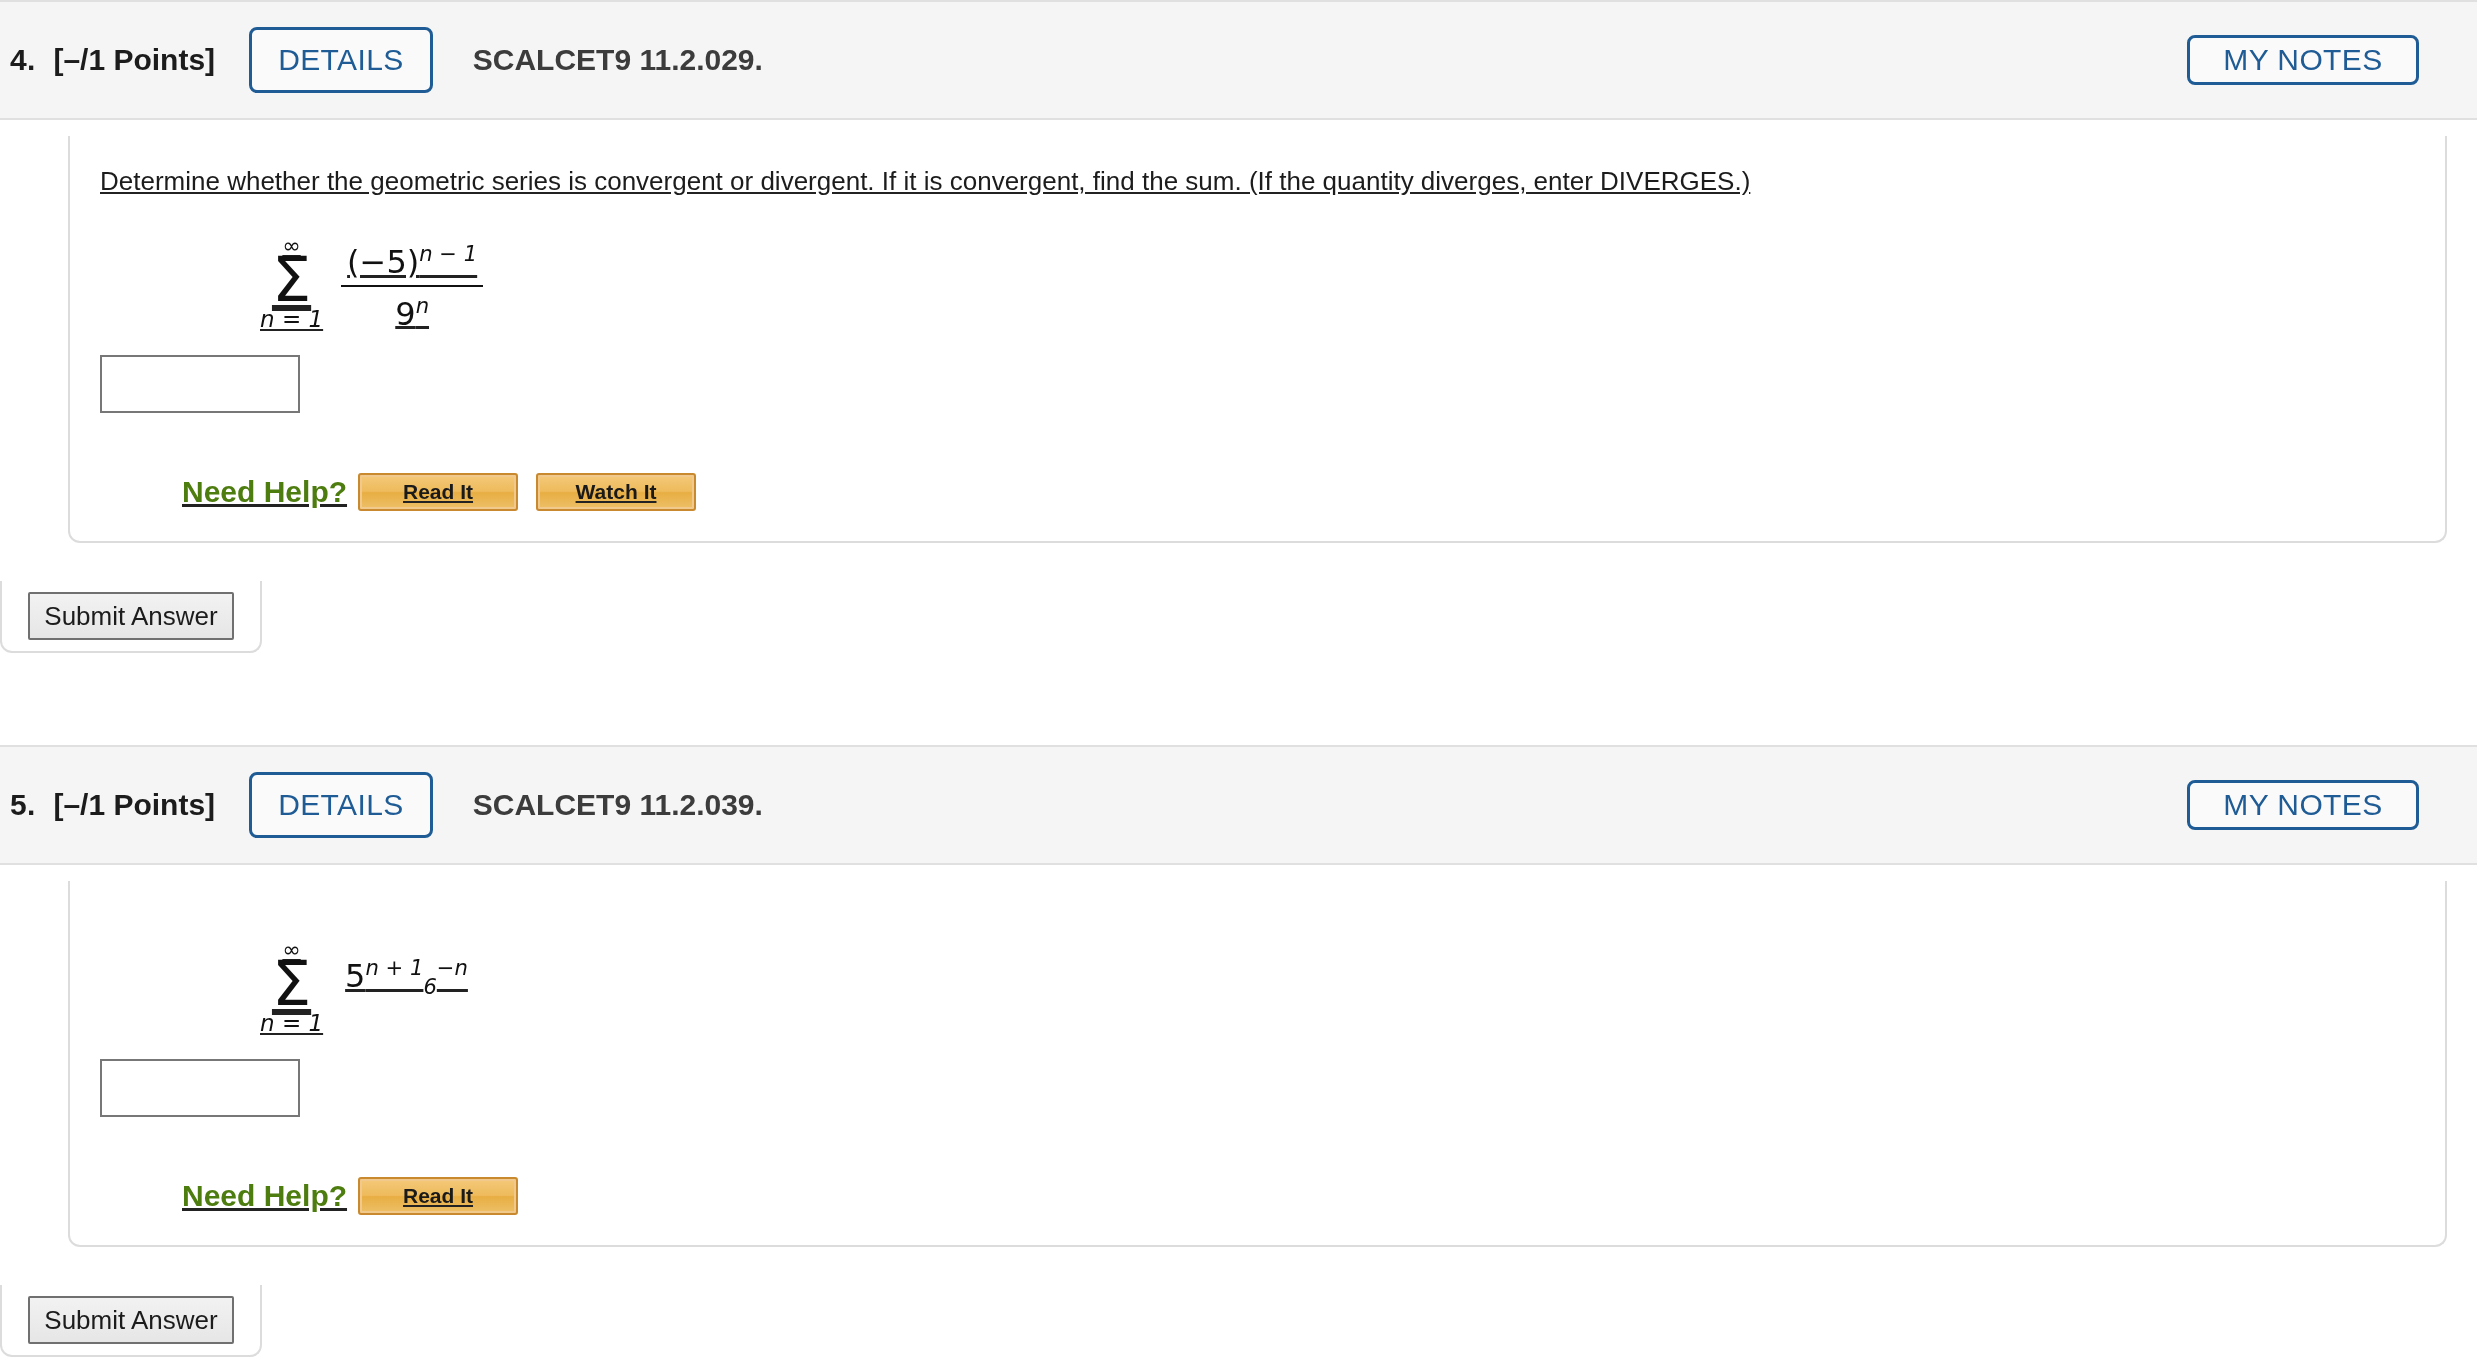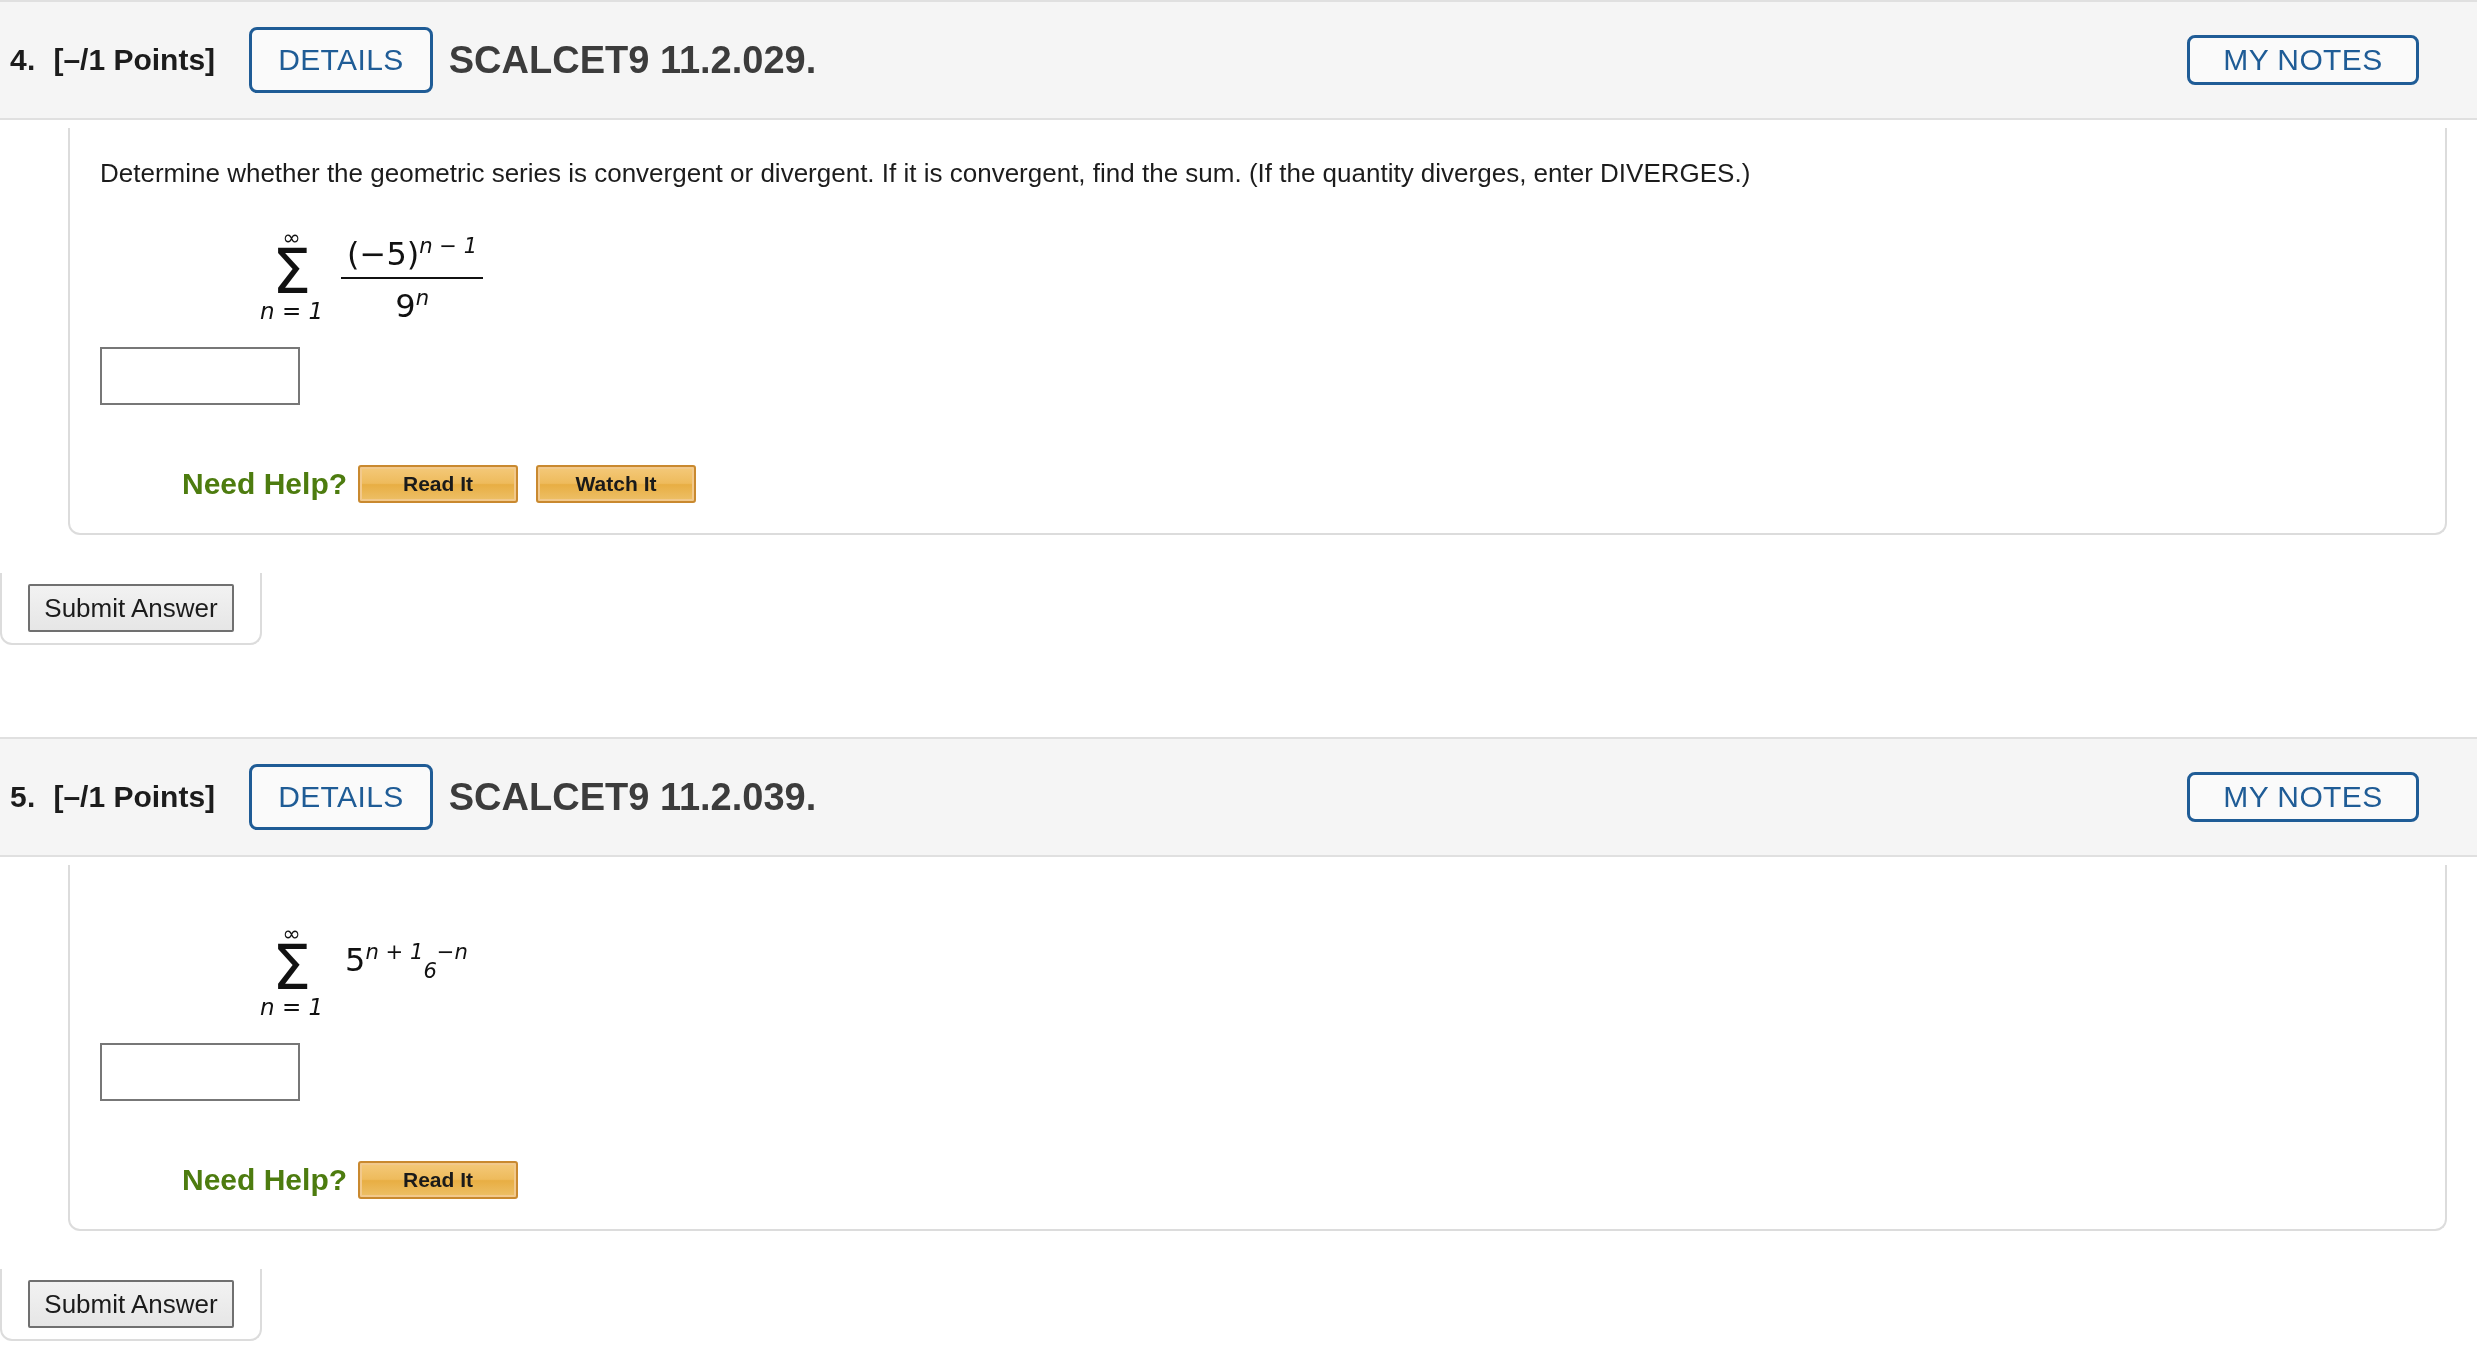--- a/index.html
+++ b/index.html
@@ -69,24 +69,24 @@
     font-weight: 500;
     letter-spacing: 0.4px;
     display: flex;
     align-items: center;
     justify-content: center;
     padding: 13px 26px;
     cursor: pointer;
   }
 
   .q-code {
-    font-size: 38px;
+    font-size: 30px;
     font-weight: bold;
     color: #3c3c3c;
-    margin-left: 16px;
+    margin-left: 40px;
     white-space: nowrap;
   }
 
   .spacer { flex: 1 1 auto; }
 
   .mynotes-btn {
     box-sizing: border-box;
     min-width: 232px;
     height: 50px;
     border: 3px solid #1f5c96;
@@ -100,21 +100,22 @@
     align-items: center;
     justify-content: center;
     padding: 0 26px;
     cursor: pointer;
   }
 
   
   .q-body-wrap {
     position: relative;
     padding-left: 68px;
-    padding-top: 8px;
+    padding-top: 16px;
+    text-decoration: underline;
   }
 
   .q-card {
     box-sizing: border-box;
     position: relative;
     width: 2379px;
     border: 2px solid #dcdcdc;
     border-top: none;
     border-radius: 0 0 12px 12px;
     background: #ffffff;

